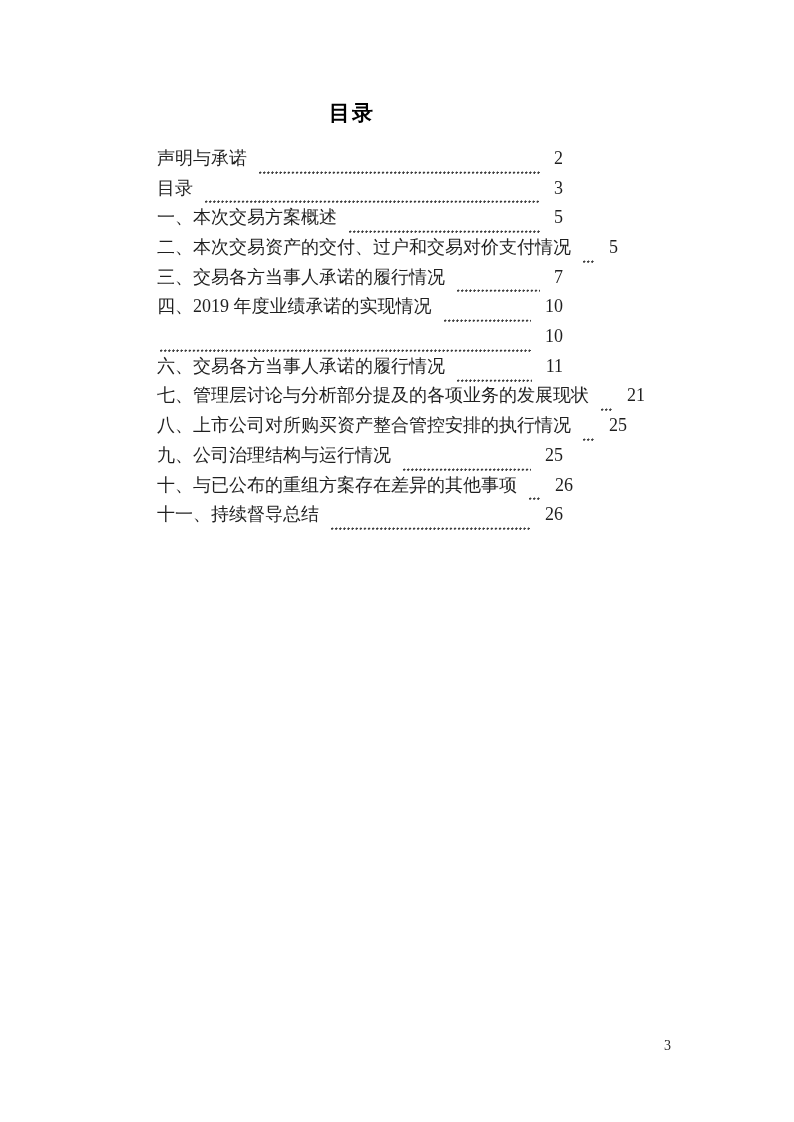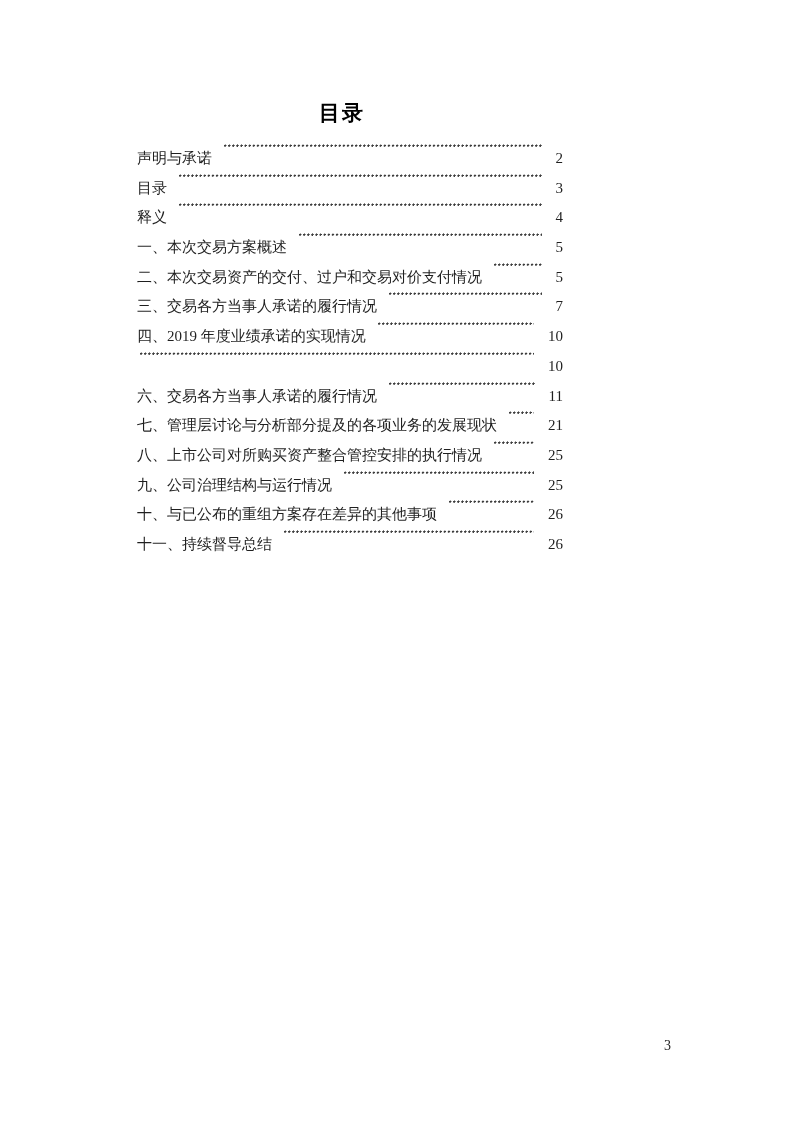--- a/index.html
+++ b/index.html
@@ -9,41 +9,42 @@
   }
   .page {
     position: relative;
     width: 684px;
     height: 1122px;
     background: #ffffff;
     overflow: hidden;
     font-family: "Liberation Serif", "DejaVu Serif", serif;
     color: #1f1f1f;
     box-sizing: border-box;
+    padding-left: 20px;
   }
   .doc-title {
     margin: 0;
     padding-top: 99px;
     text-align: center;
     font-family: "Liberation Sans", "DejaVu Sans", sans-serif;
     font-size: 21px;
     line-height: 28px;
     font-weight: 700;
     letter-spacing: 2px;
     color: #000000;
   }
   .toc-list {
     margin: 17px 121px 0 137px;
   }
   .toc-row {
     display: flex;
-    align-items: flex-start;
+    align-items: flex-end;
     height: 29.7px;
     line-height: 29.7px;
-    font-size: 15px;
+    font-size: 18px;
     cursor: pointer;
     gap: 9px;
   }
   .toc-label {
     white-space: nowrap;
     flex: 0 0 auto;
   }
   .toc-leader {
     flex: 1 1 auto;
     height: 3px;
@@ -81,25 +82,20 @@
       <span class="toc-leader"></span>
       <span class="toc-page">2</span>
     </div>
 
     <div class="toc-row">
       <span class="toc-label">目录</span>
       <span class="toc-leader"></span>
       <span class="toc-page">3</span>
     </div>
 
-    <div class="toc-row">
-      <span class="toc-label">释义</span>
-      <span class="toc-leader"></span>
-      <span class="toc-page">4</span>
-    </div>
 
     <div class="toc-row">
       <span class="toc-label">一、本次交易方案概述</span>
       <span class="toc-leader"></span>
       <span class="toc-page">5</span>
     </div>
 
     <div class="toc-row">
       <span class="toc-label">二、本次交易资产的交付、过户和交易对价支付情况</span>
       <span class="toc-leader"></span>

